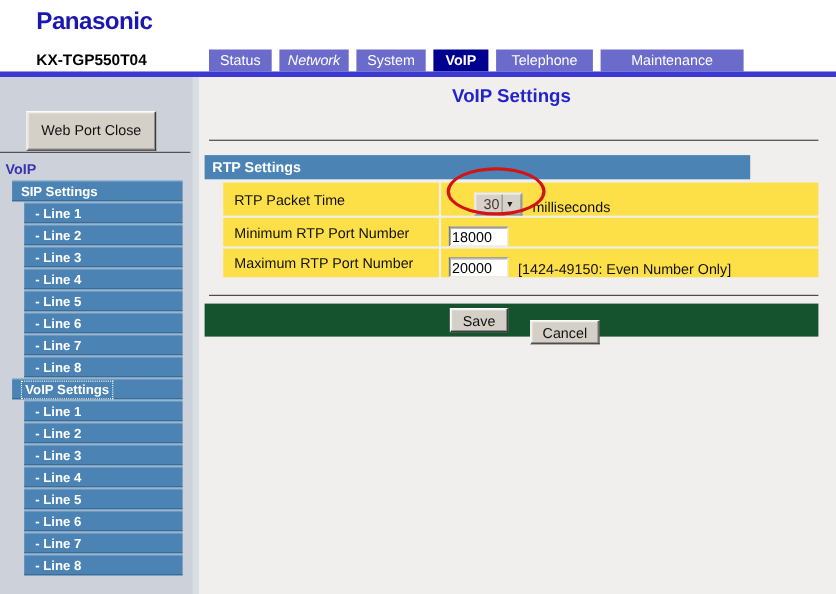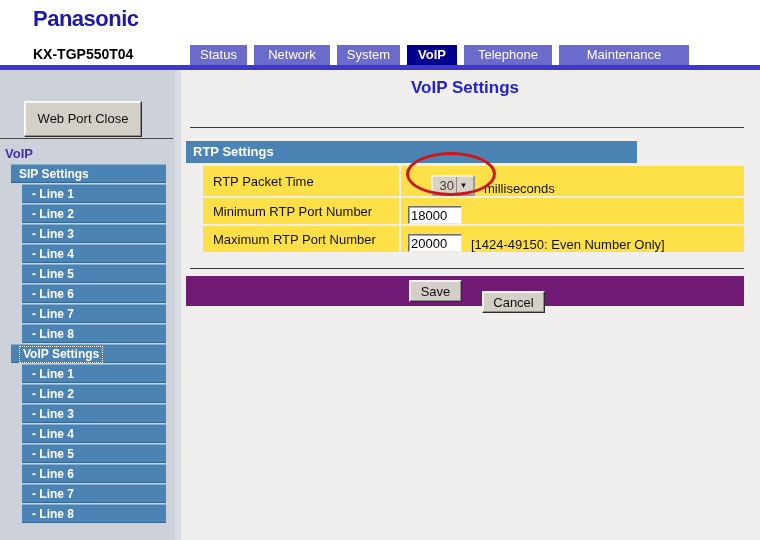--- a/index.html
+++ b/index.html
@@ -8,21 +8,21 @@
   #page { position:relative; width:760px; height:540px; background:#ffffff;padding-left:32px; }
 
   
   .logo { position:absolute; left:33px; top:6px; font-size:22px; font-weight:800;
           color:#1b18b0; letter-spacing:-0.5px; }
   .model { position:absolute; left:33px; top:46px; font-size:14px; font-weight:bold; color:#000; }
 
   .tabs { position:absolute; left:190px; top:45px; display:flex; gap:7px; height:20px; }
   .tab { background:#6b6bcc; color:#fff; font-size:13px; line-height:20px; text-align:center;
          cursor:pointer; }
-  .tab:nth-child(1){ width:57px; } .tab:nth-child(2){ width:76px; }
+  .tab:nth-child(1){ width:57px; } .tab:nth-child(2){ width:63px;font-style:italic; }
   .tab:nth-child(3){ width:63px; } .tab:nth-child(4){ width:50px; }
   .tab:nth-child(5){ width:88px; } .tab:nth-child(6){ width:130px; }
   .tab.active { background:#000090; font-weight:bold; }
 
   .blue-strip { position:absolute; left:0; top:65px; width:760px; height:5px; background:#3c38d0; }
 
   
   .sidebar { position:absolute; left:0; top:70px; width:181px; height:470px; background:#cdd2da; }
   .sidebar-edge { position:absolute; right:0; top:0; width:6px; height:100%; background:#d9dee5; }
   .webport-btn { position:absolute; left:24px; top:31px; width:118px; height:36px;
@@ -42,21 +42,21 @@
   .menu-item.selected .focus-box { display:inline-block; border:1px dotted #ffffff;
                padding:0 3px; line-height:15px; margin-top:1px; }
 
   
   .main { position:absolute; left:181px; top:70px; width:579px; height:470px; background:#f0efed; }
   .page-title { position:absolute; left:5px; top:8px; width:558px; text-align:center;
                 font-size:17px; font-weight:bold; color:#2323cd; }
   .rule { position:absolute; left:9px; width:554px; border-top:1px solid #3a3a3a; }
   .rule1 { top:57px; } .rule2 { top:198px; }
 
-  .section-header { position:absolute; left:5px; top:71px; width:451px; height:22px;
+  .section-header { position:absolute; left:5px; top:71px; width:496px; height:22px;
                     background:#4b84b4; color:#fff; font-size:13px; font-weight:bold;
                     line-height:22px; padding-left:7px; }
 
   .row { position:absolute; }
   .cell { position:absolute; background:#fde047; font-size:13px; color:#111; }
   .cell.label { left:22px; width:196px; padding-left:10px; display:flex; align-items:center; }
   .cell.value { left:220px; width:343px; display:flex; align-items:flex-end; }
   .r1 .cell { top:96px;  height:30px; }
   .r2 .cell { top:128px; height:26px; }
   .r3 .cell { top:156px; height:26px; }
@@ -76,21 +76,21 @@
                border-color:#6f6f6f #e8e8e8 #e8e8e8 #6f6f6f;
                box-shadow:inset 1px 1px 0 #a8a8a8;
                font-family:"Liberation Sans", sans-serif; font-size:13px; color:#000;
                padding:0 2px; }
   .hint { margin-left:9px; white-space:nowrap; }
 
   .annotation-ellipse { position:absolute; left:225px; top:82px; width:90px; height:44px;
                border:3px solid #d31414; border-radius:50%; pointer-events:none; z-index:5; }
 
   .button-strip { position:absolute; left:5px; top:206px; width:558px; height:30px;
-                  background:#701a75; display:flex; align-items:center;
+                  background:#14532d; display:flex; align-items:center;
                   justify-content:center; gap:20px; padding-left:24px; }
   .action-btn { height:22px; background:#d4d0c8; font-family:"Liberation Sans", sans-serif;
                 font-size:13px; color:#111; cursor:pointer;
                 border:1px solid; border-color:#ffffff #2d2d2d #2d2d2d #ffffff;
                 box-shadow:inset -1px -1px 0 #8f8f8f, inset 1px 1px 0 #f4f2ee; }
   .save-btn { width:53px; } .cancel-btn { width:63px;margin-top:22px; }
 </style>
 </head>
 <body>
 

